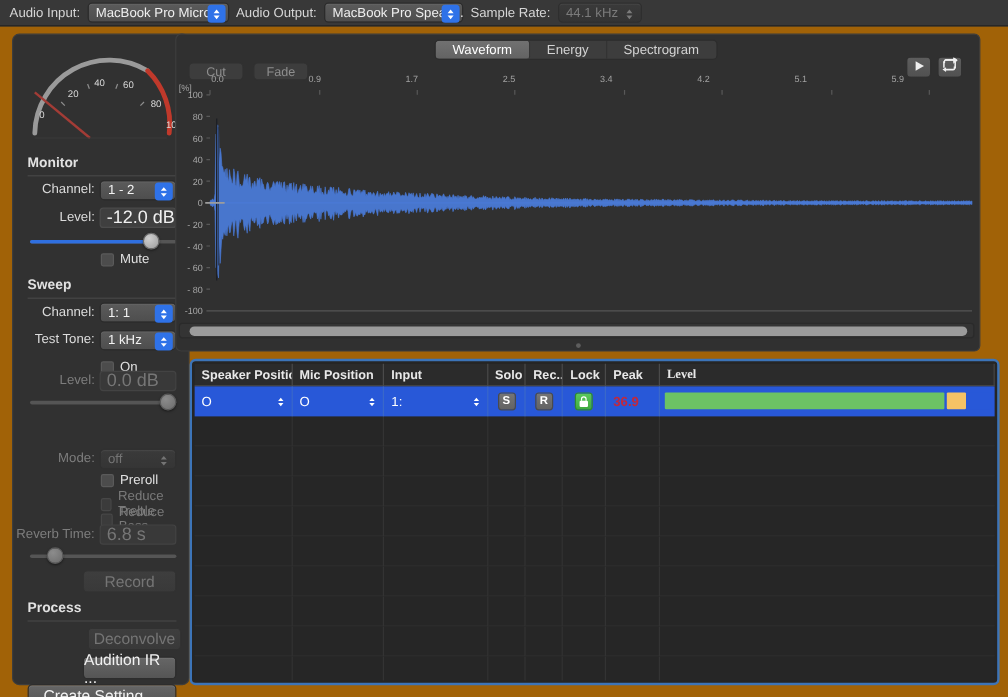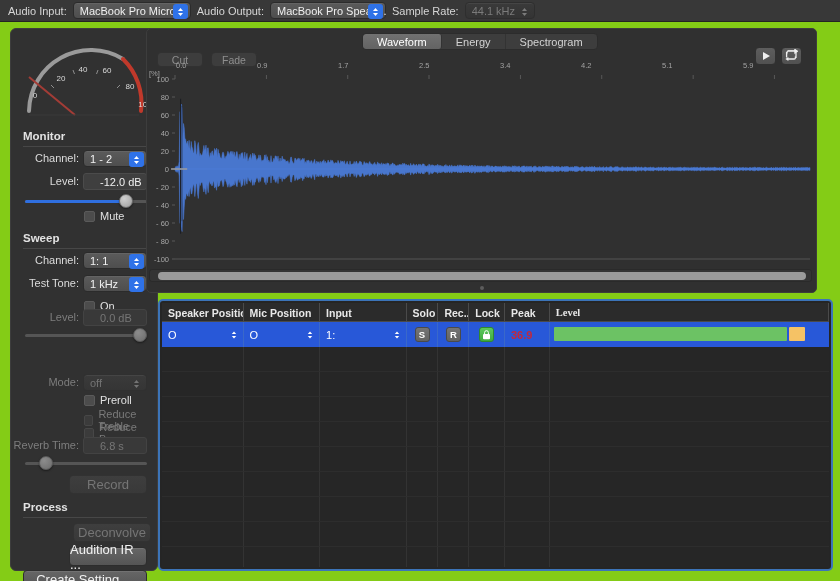--- a/index.html
+++ b/index.html
@@ -7,21 +7,21 @@
     margin: 0; padding: 0;
     width: 840px; height: 581px;
     background: #2b2b2b;
     font-family: "Liberation Sans", sans-serif;
     -webkit-font-smoothing: antialiased;
     overflow: hidden;
   }
   #app {
     position: relative;
     width: 840px; height: 581px;
-    background: #84cc16;
+    background: #a16207;
   }
 
   
   .topbar {
     position: absolute; left: 0; top: 0;
     width: 840px; height: 22px;
     background: #383838;
     border-bottom: 1px solid #242424;
     display: flex; align-items: center;
     padding-left: 8px;
@@ -113,23 +113,23 @@
   .ctl-popup.disabled .arrows { background: transparent; }
   .ctl-popup.disabled .arrows .cf { fill: #747474; }
   .arrows .cf { fill: #fff; }
 
   .field {
     position: absolute;
     height: 17px;
     background: #3f3f3f;
     border: 1px solid #4b4b4b;
     border-radius: 3px;
-    font-size: 11px; color: #f0f0f0;
+    font-size: 15px; color: #f0f0f0;
     display: flex; align-items: center;
-    padding-left: 16px;
+    padding-left: 5px;
   }
   .field.disabled { color: #767676; background: #393939; border-color: #434343; }
 
   
   .slider { position: absolute; height: 14px; }
   .slider .track {
     position: absolute; left: 0; top: 6px;
     width: 100%; height: 3px;
     background: #555; border-radius: 2px;
   }

